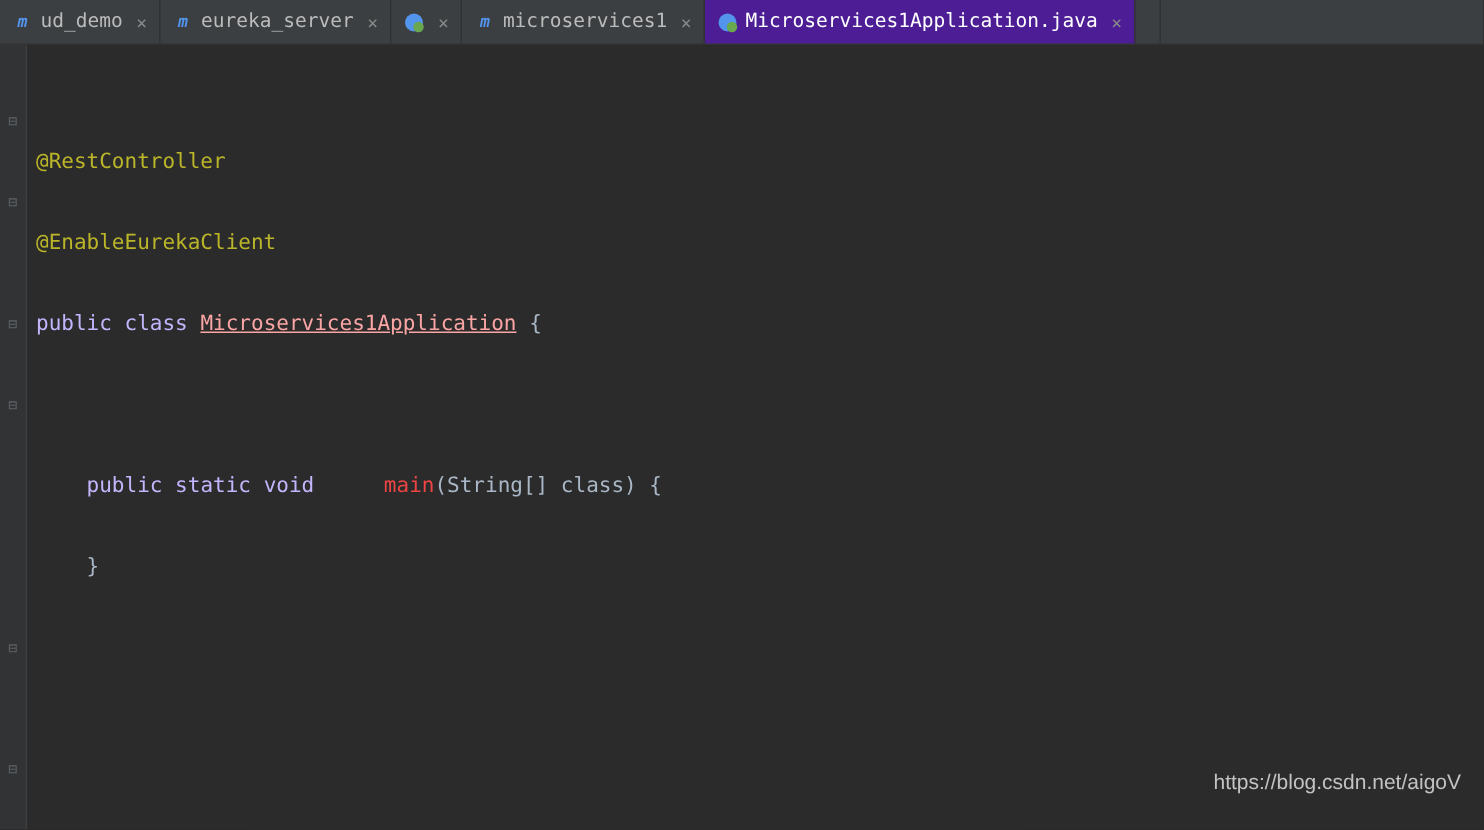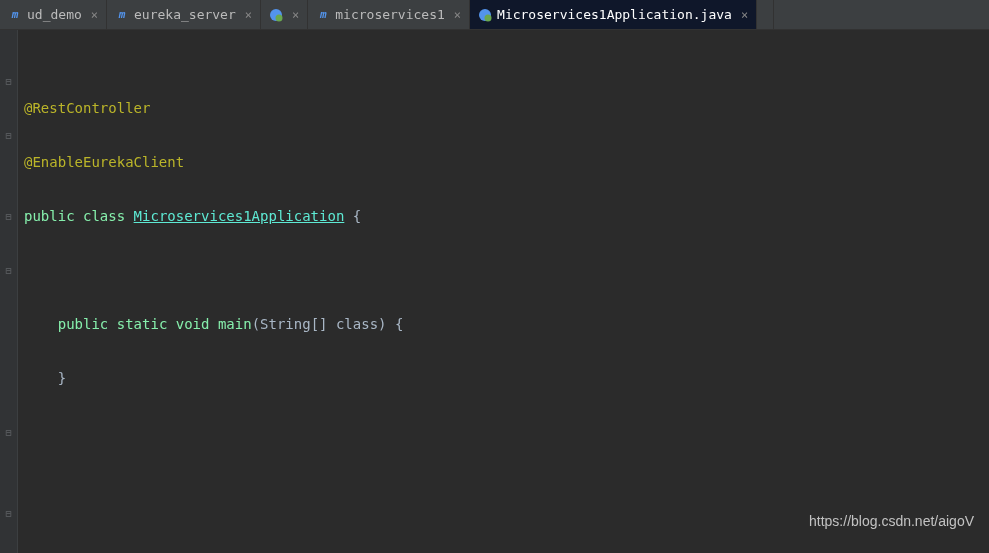--- a/index.html
+++ b/index.html
@@ -24,21 +24,21 @@
       align-items: center;
       padding: 0 8px;
       height: 100%;
       border-right: 1px solid #323232;
       cursor: pointer;
       font-size: 13px;
       color: #bbbbbb;
       gap: 5px;
     }
     .tab.active {
-      background: #0f172a;
+      background: #4c1d95;
       color: #ffffff;
       text-align: center;
     }
     .tab-close {
       color: #888;
       font-size: 12px;
       margin-left: 4px;
     }
     .tab-icon {
       width: 14px;
@@ -72,23 +72,23 @@
     }
     .code-area {
       flex: 1;
       padding: 38px 25px 10px 6px;
       line-height: 27px;
       white-space: pre;
       overflow: hidden;
     }
     .line { height: 27px; }
     .annotation { color: #bbb529; }
-    .keyword { color: #86efac; }
-    .classname { color: #5eead4; }
-    .method { color: #86efac; }
+    .keyword { color: #c4b5fd; }
+    .classname { color: #fca5a5; }
+    .method { color: #ef4444; margin-left: 38px; }
     .static-method { color: #ffc66d; font-style: italic; }
     .watermark {
       position: absolute;
       bottom: 24px;
       right: 15px;
       color: #dddddd;
       font-size: 14px;
       font-family: Arial, sans-serif;
       opacity: 0.85;
     }

